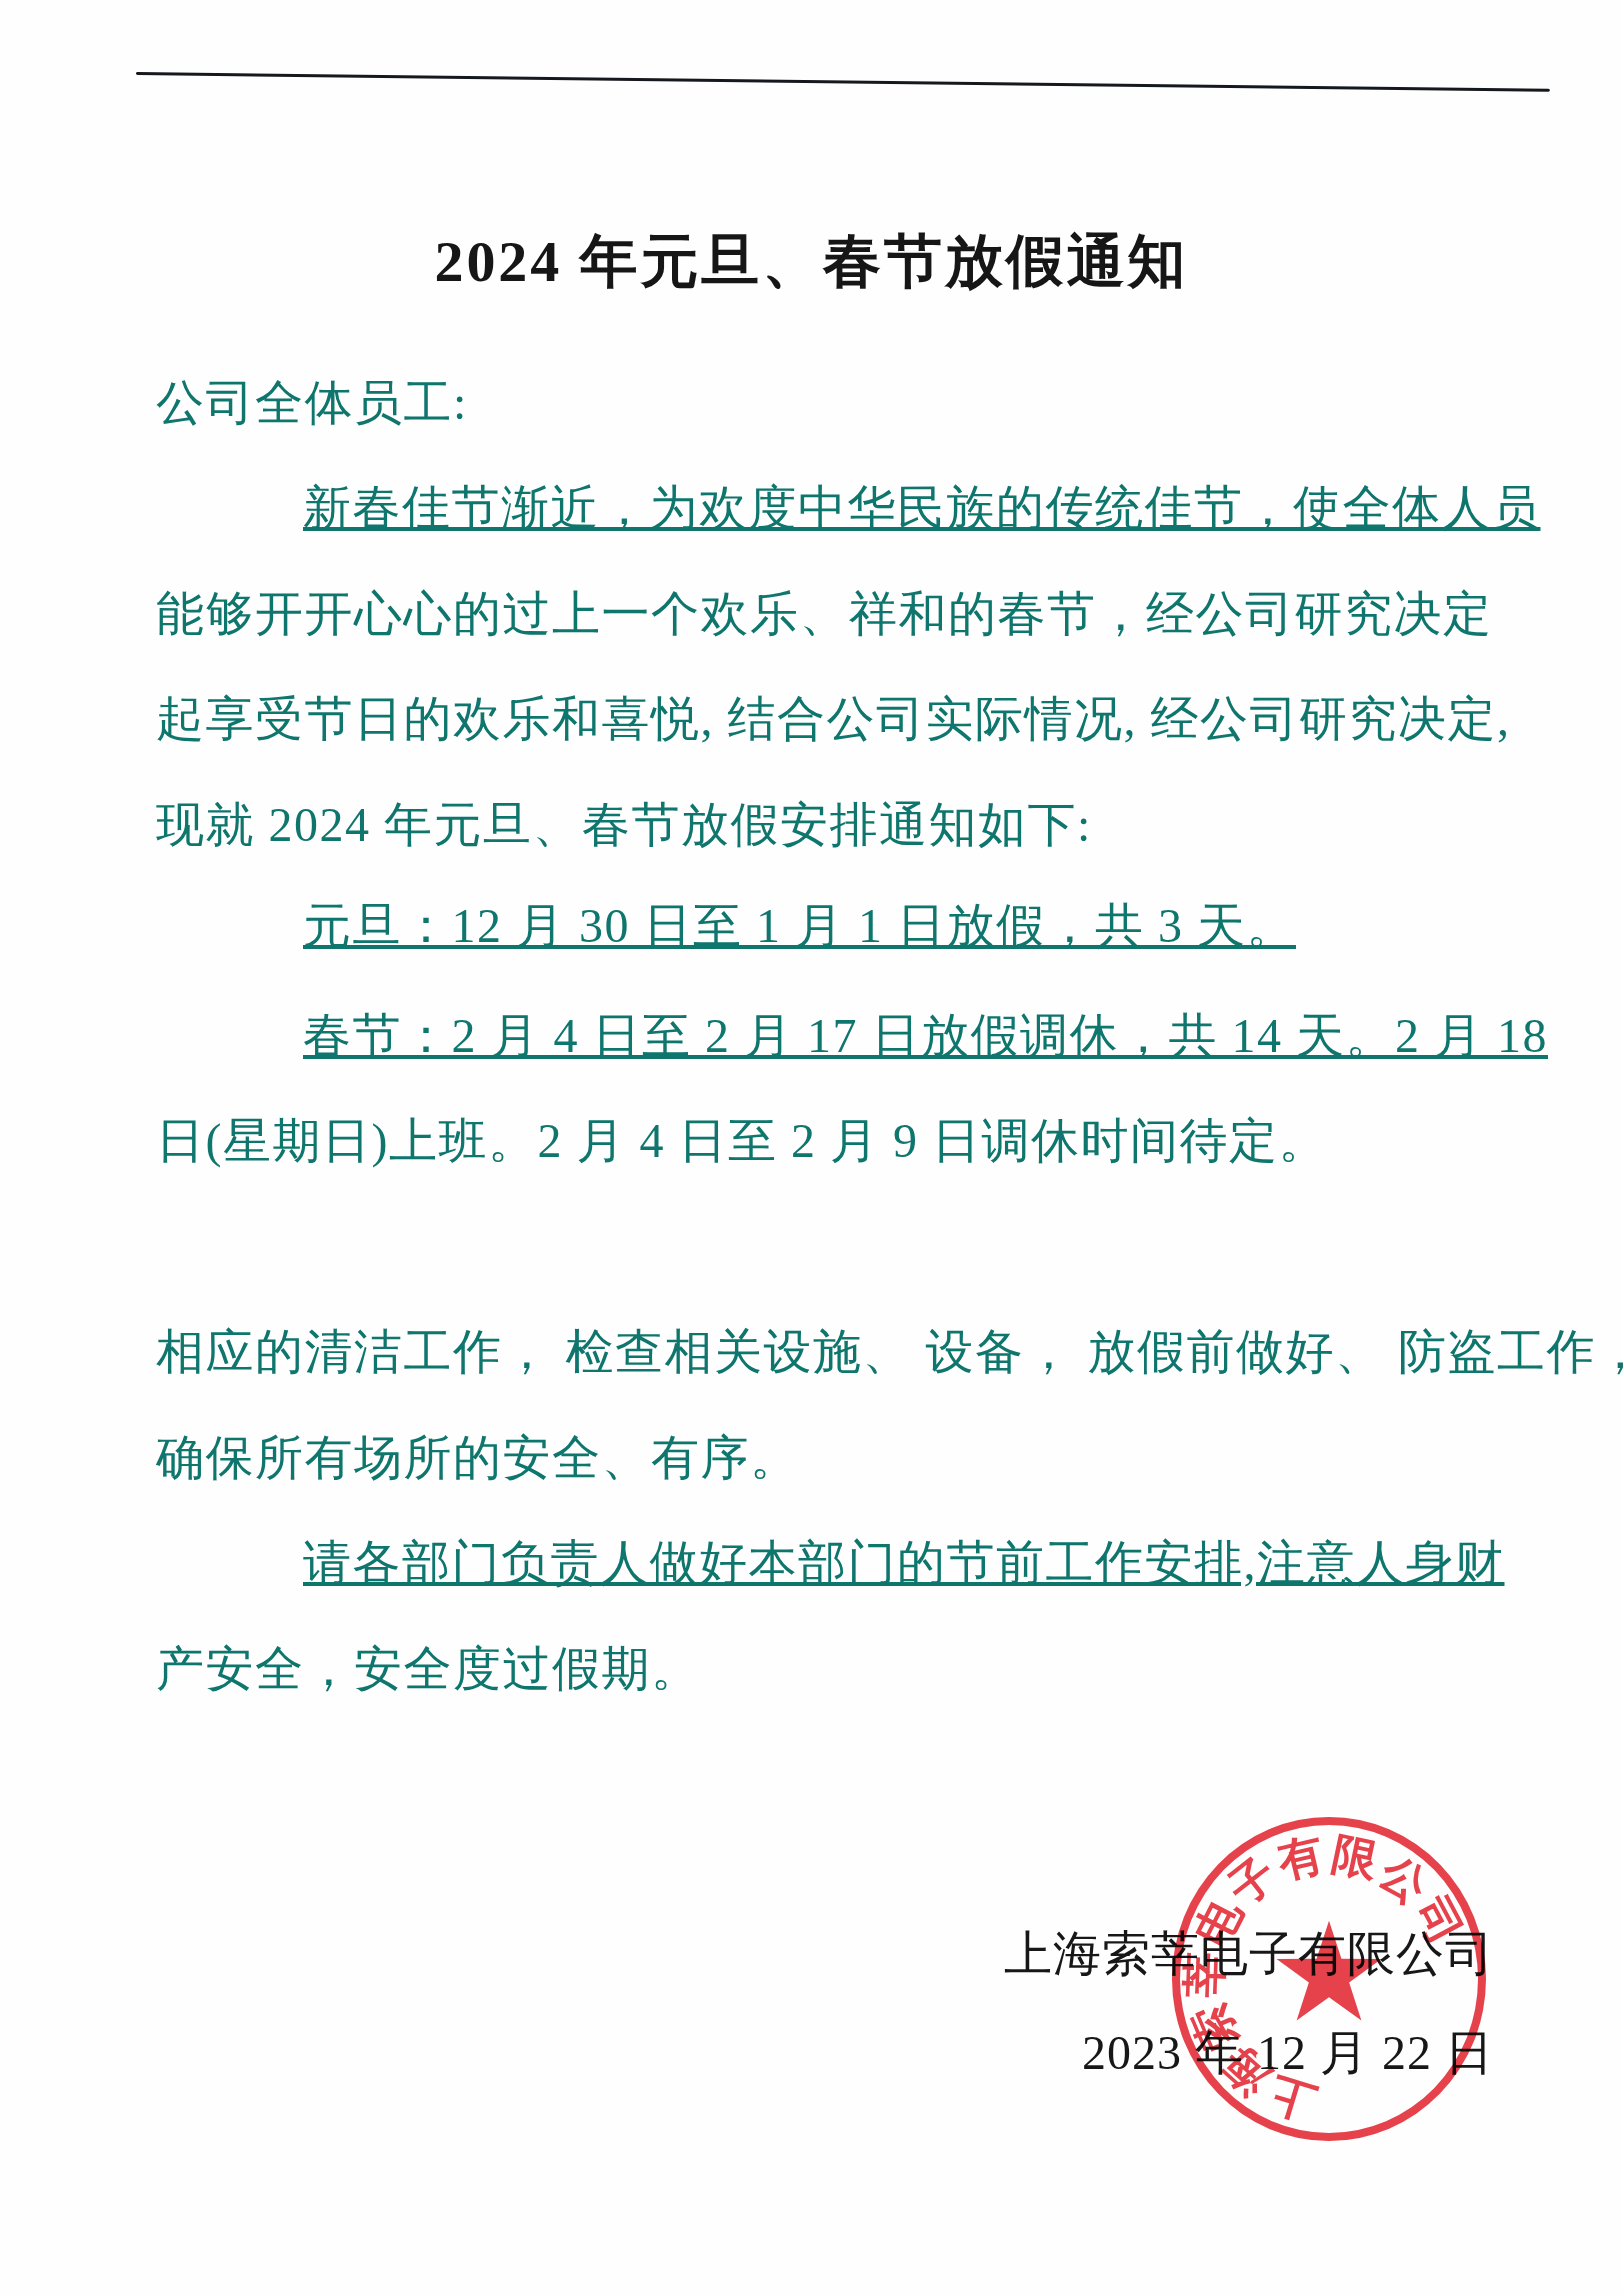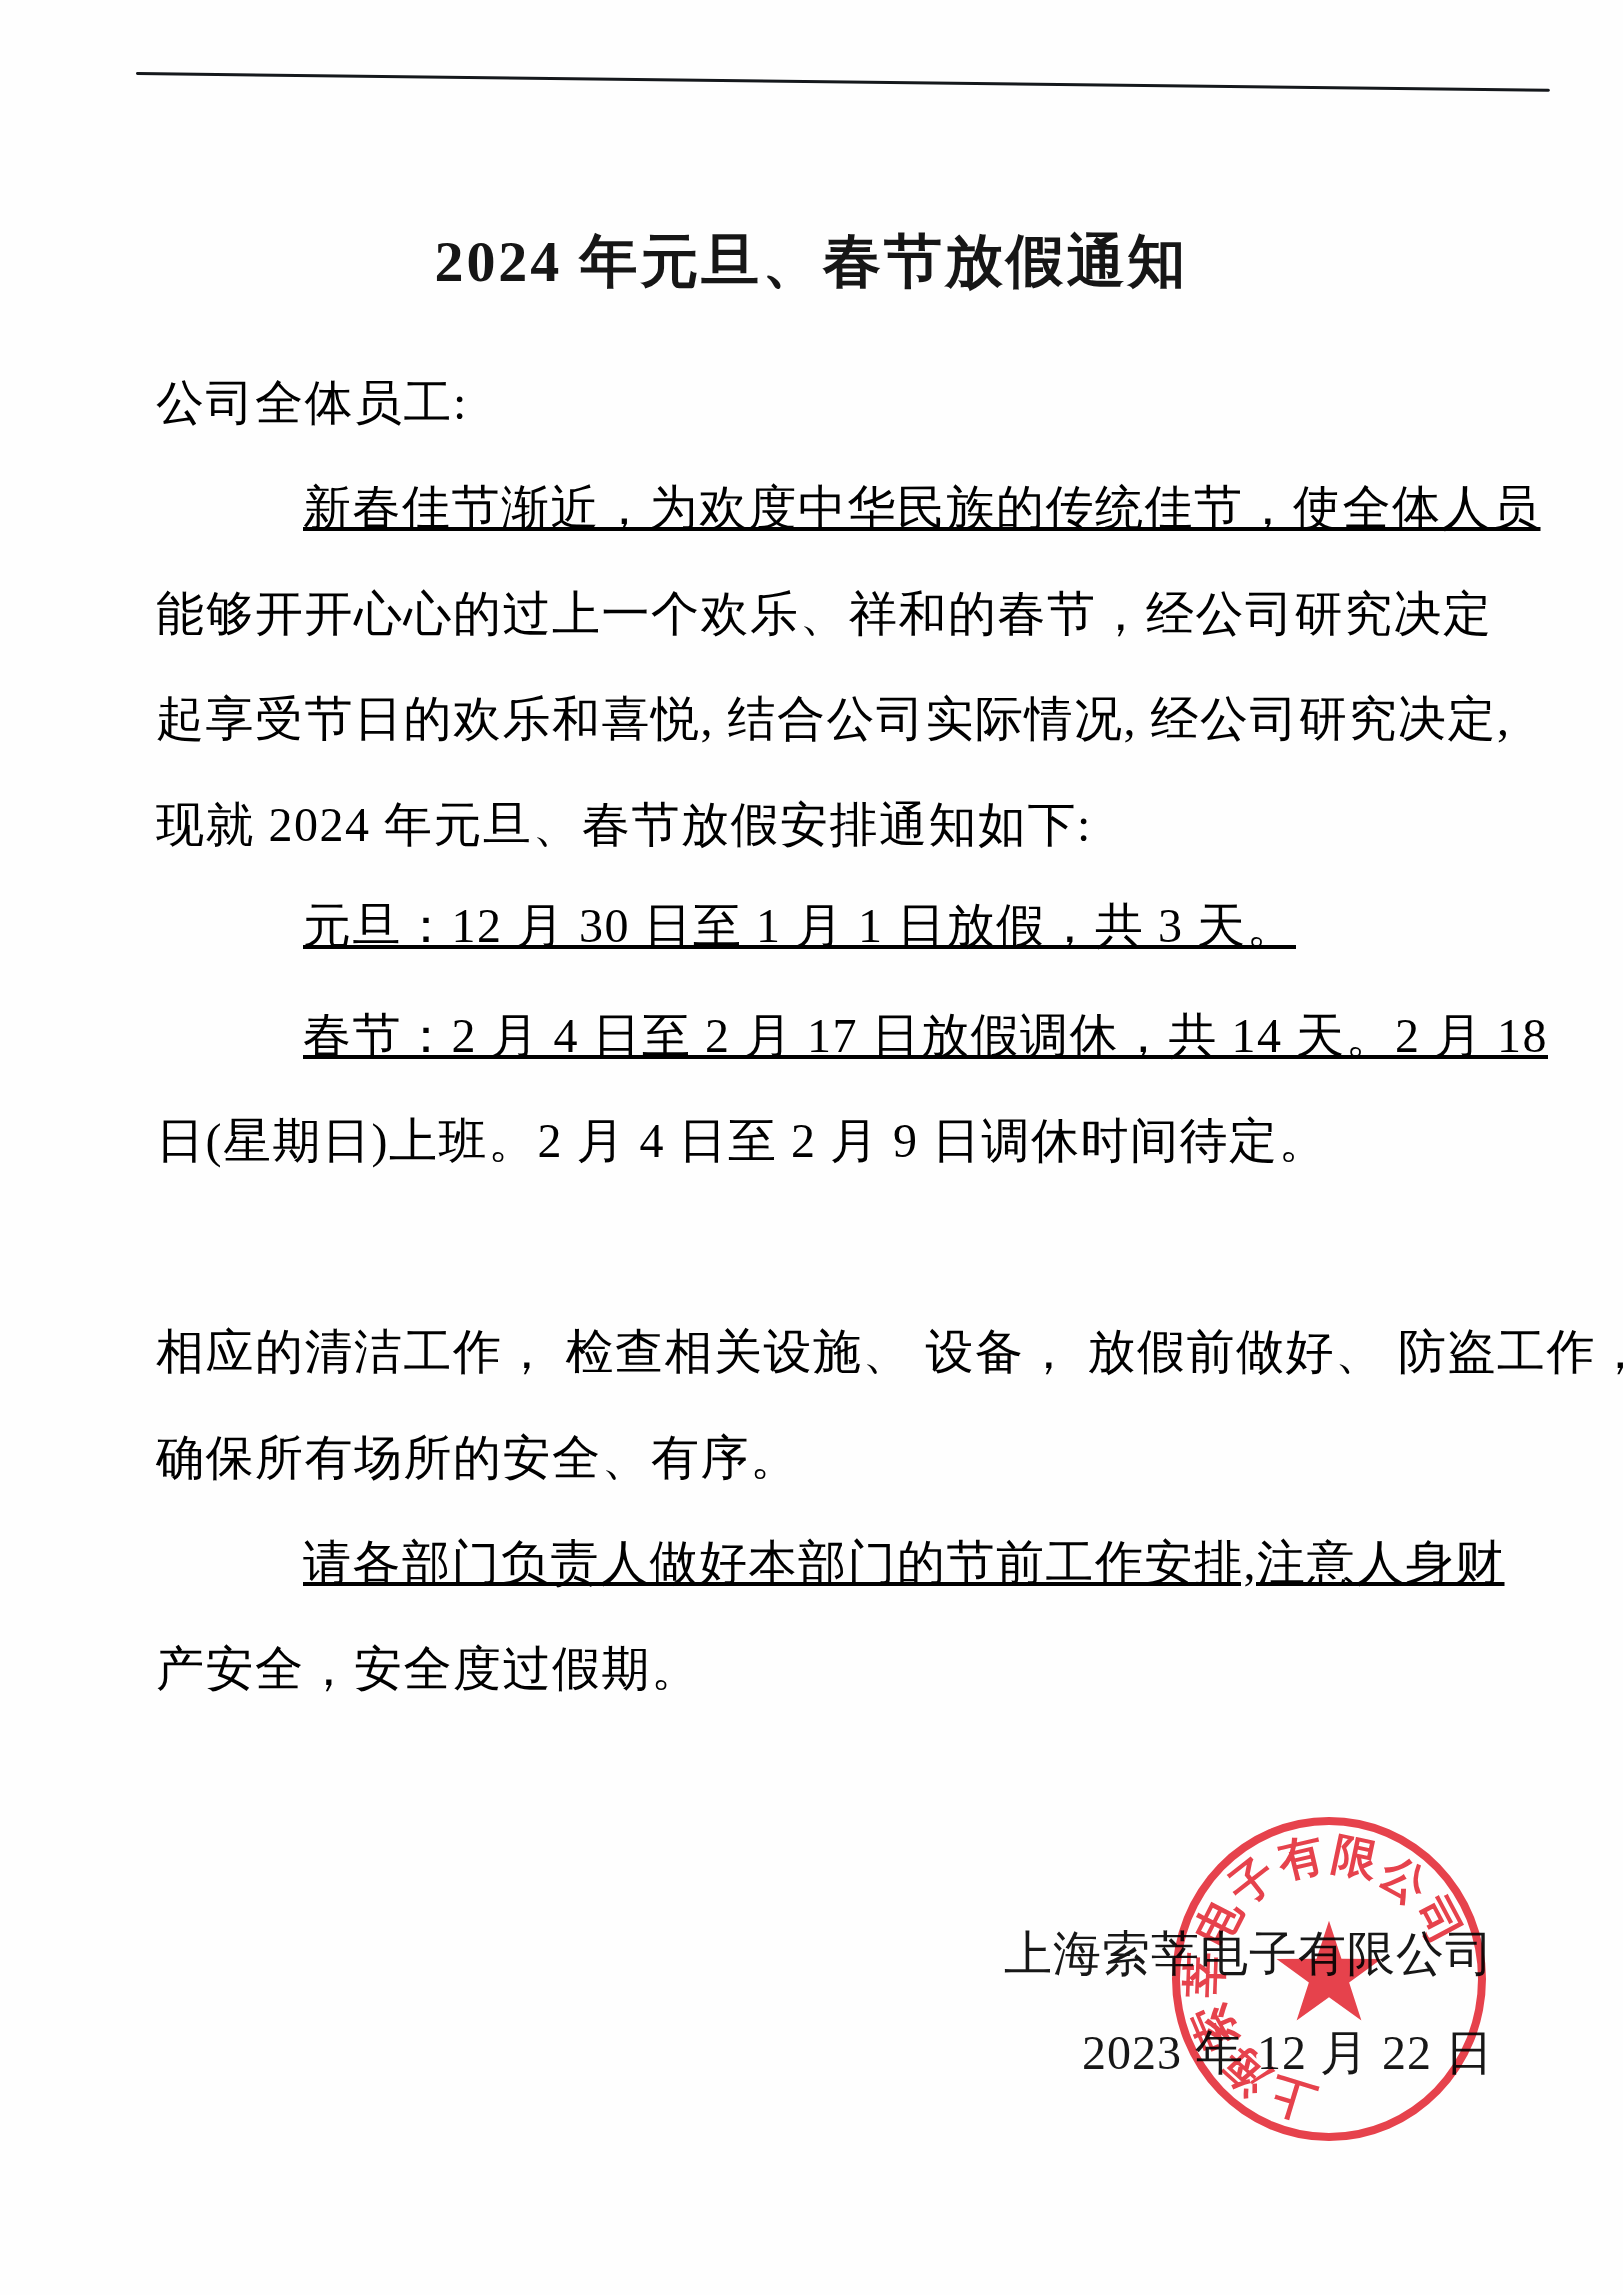--- a/index.html
+++ b/index.html
@@ -36,21 +36,21 @@
     color:#161616;
     white-space:nowrap;
     margin-top:28px;
   }
   .bline{
     position:absolute;
     left:156px;
     font-size:48px;
     letter-spacing:1.5px;
     white-space:nowrap;
-    color:#000000;
+    color:#0f766e;
   }
   .bline.indent{left:303px;text-decoration:underline;}
   .sig{
     position:absolute;
     right:129px;
     font-size:48px;
     letter-spacing:1px;
     white-space:nowrap;
     color:#171717;
     text-align:right;

